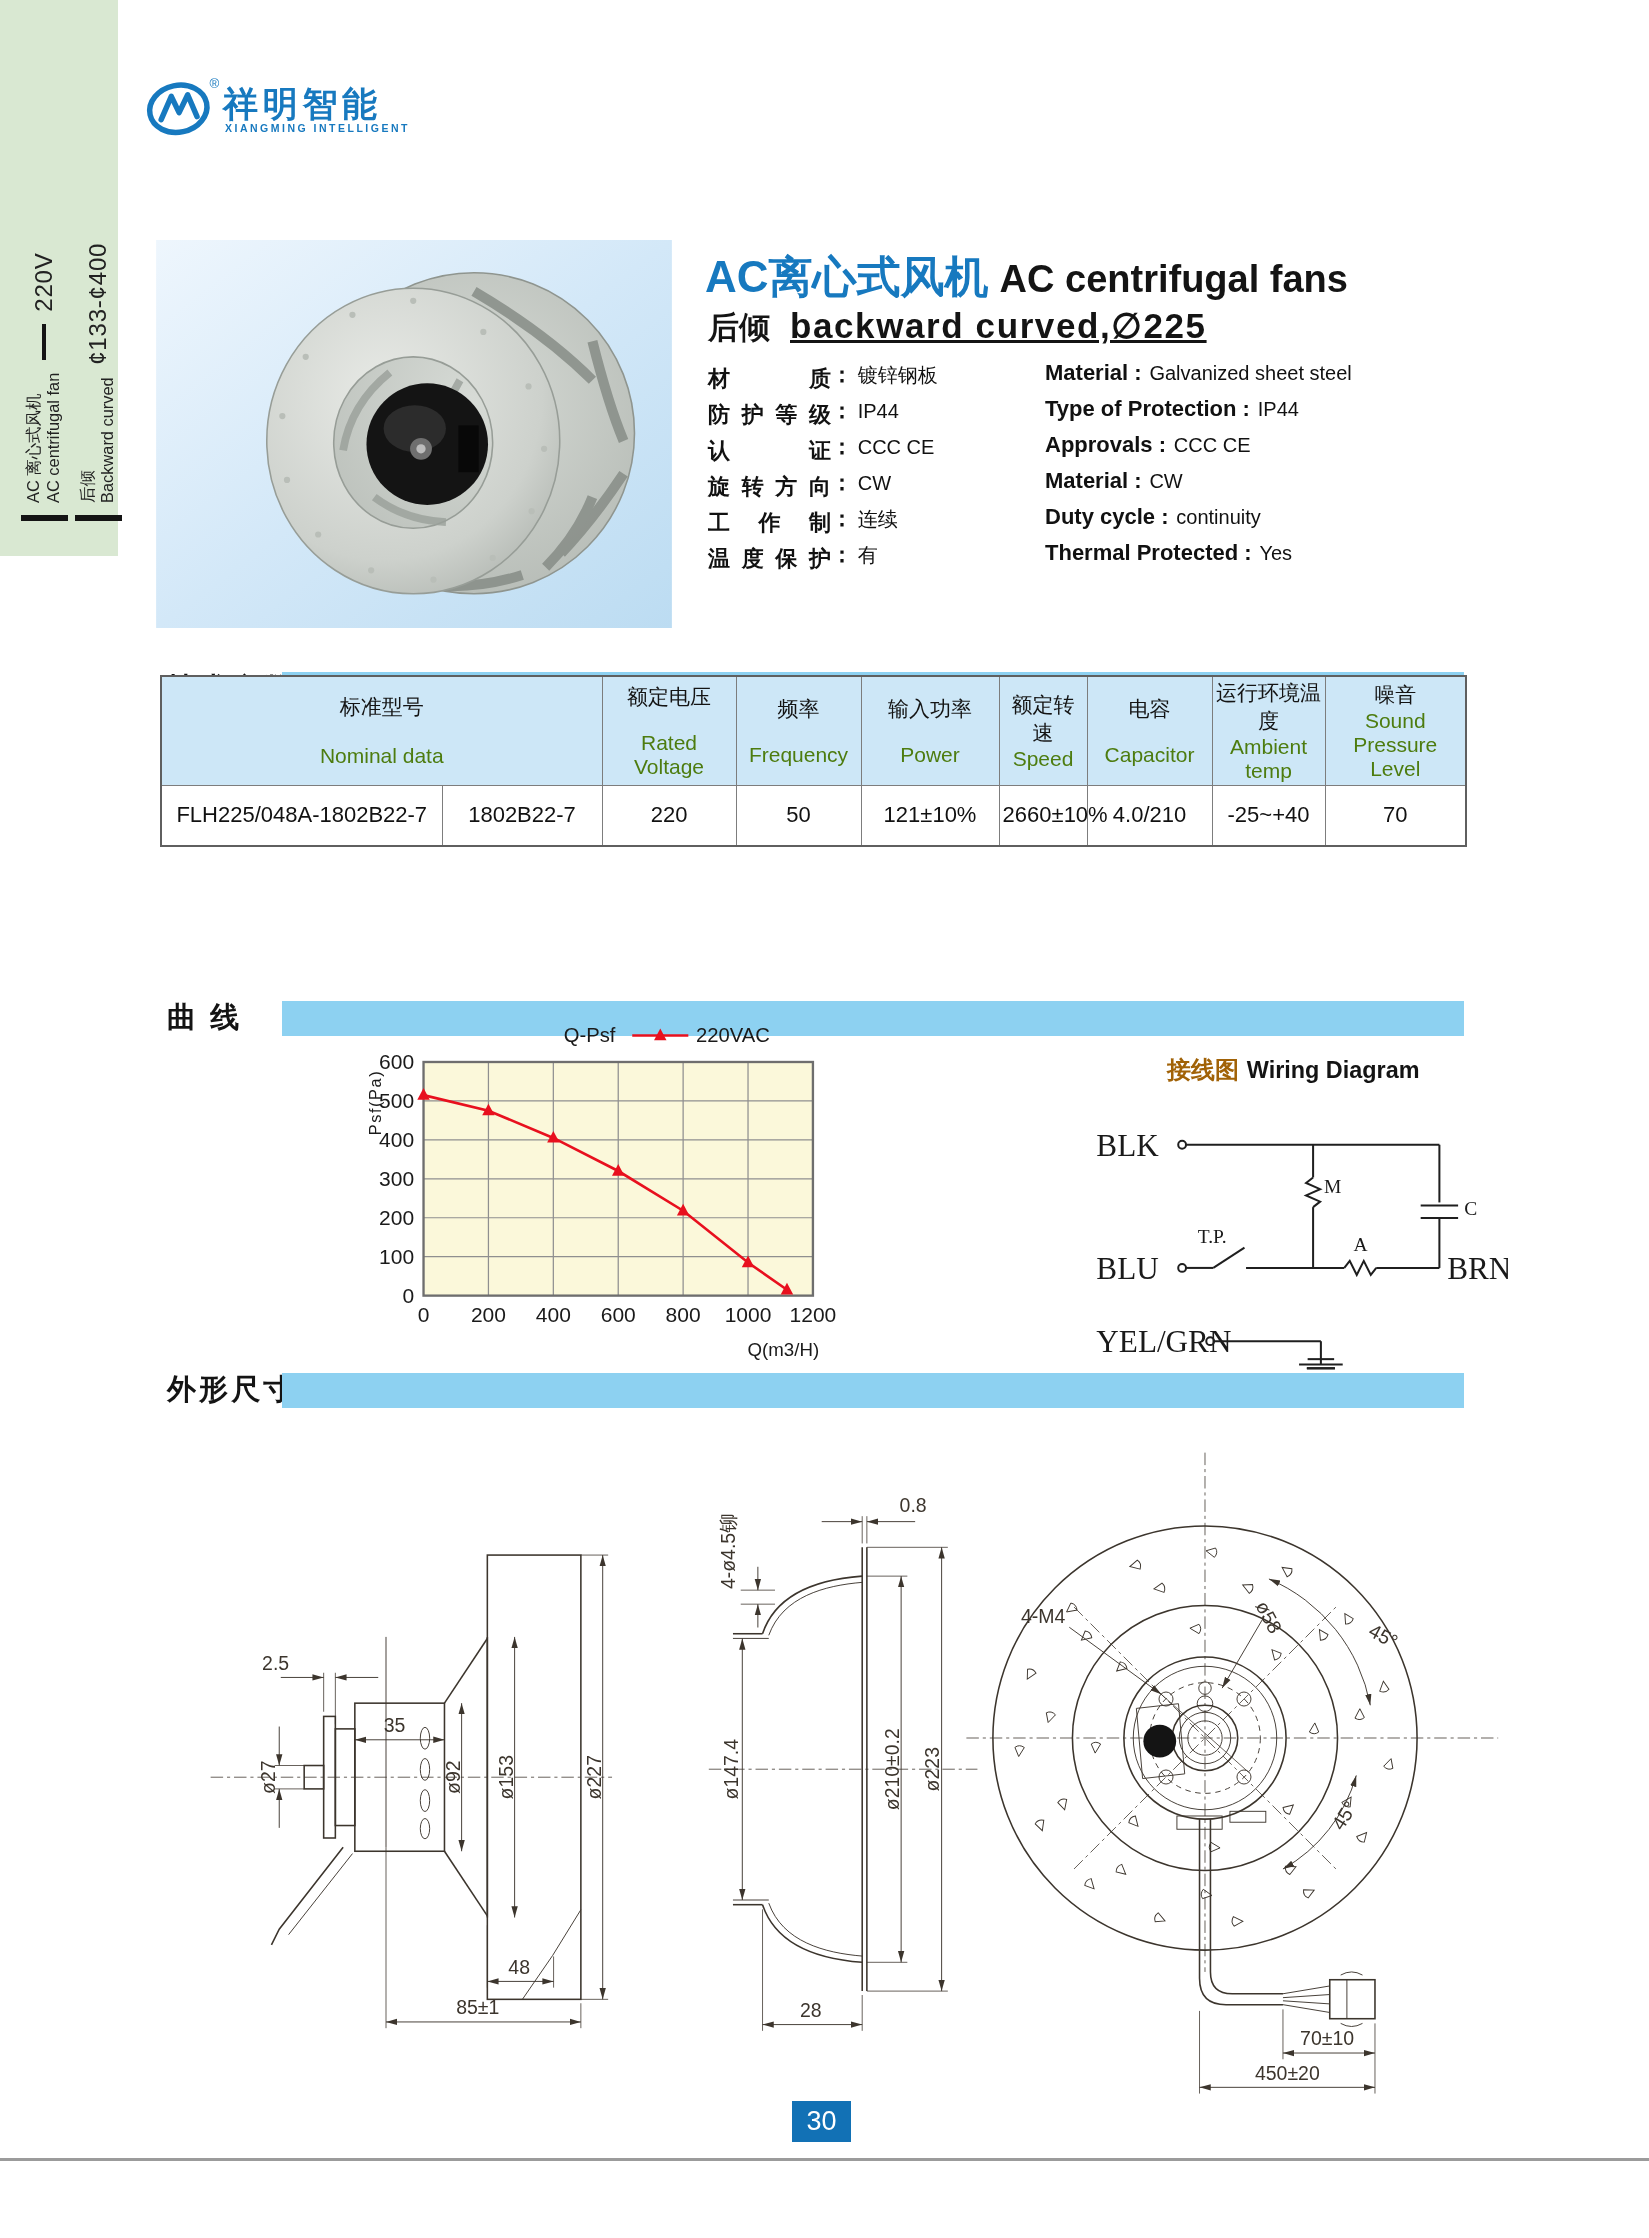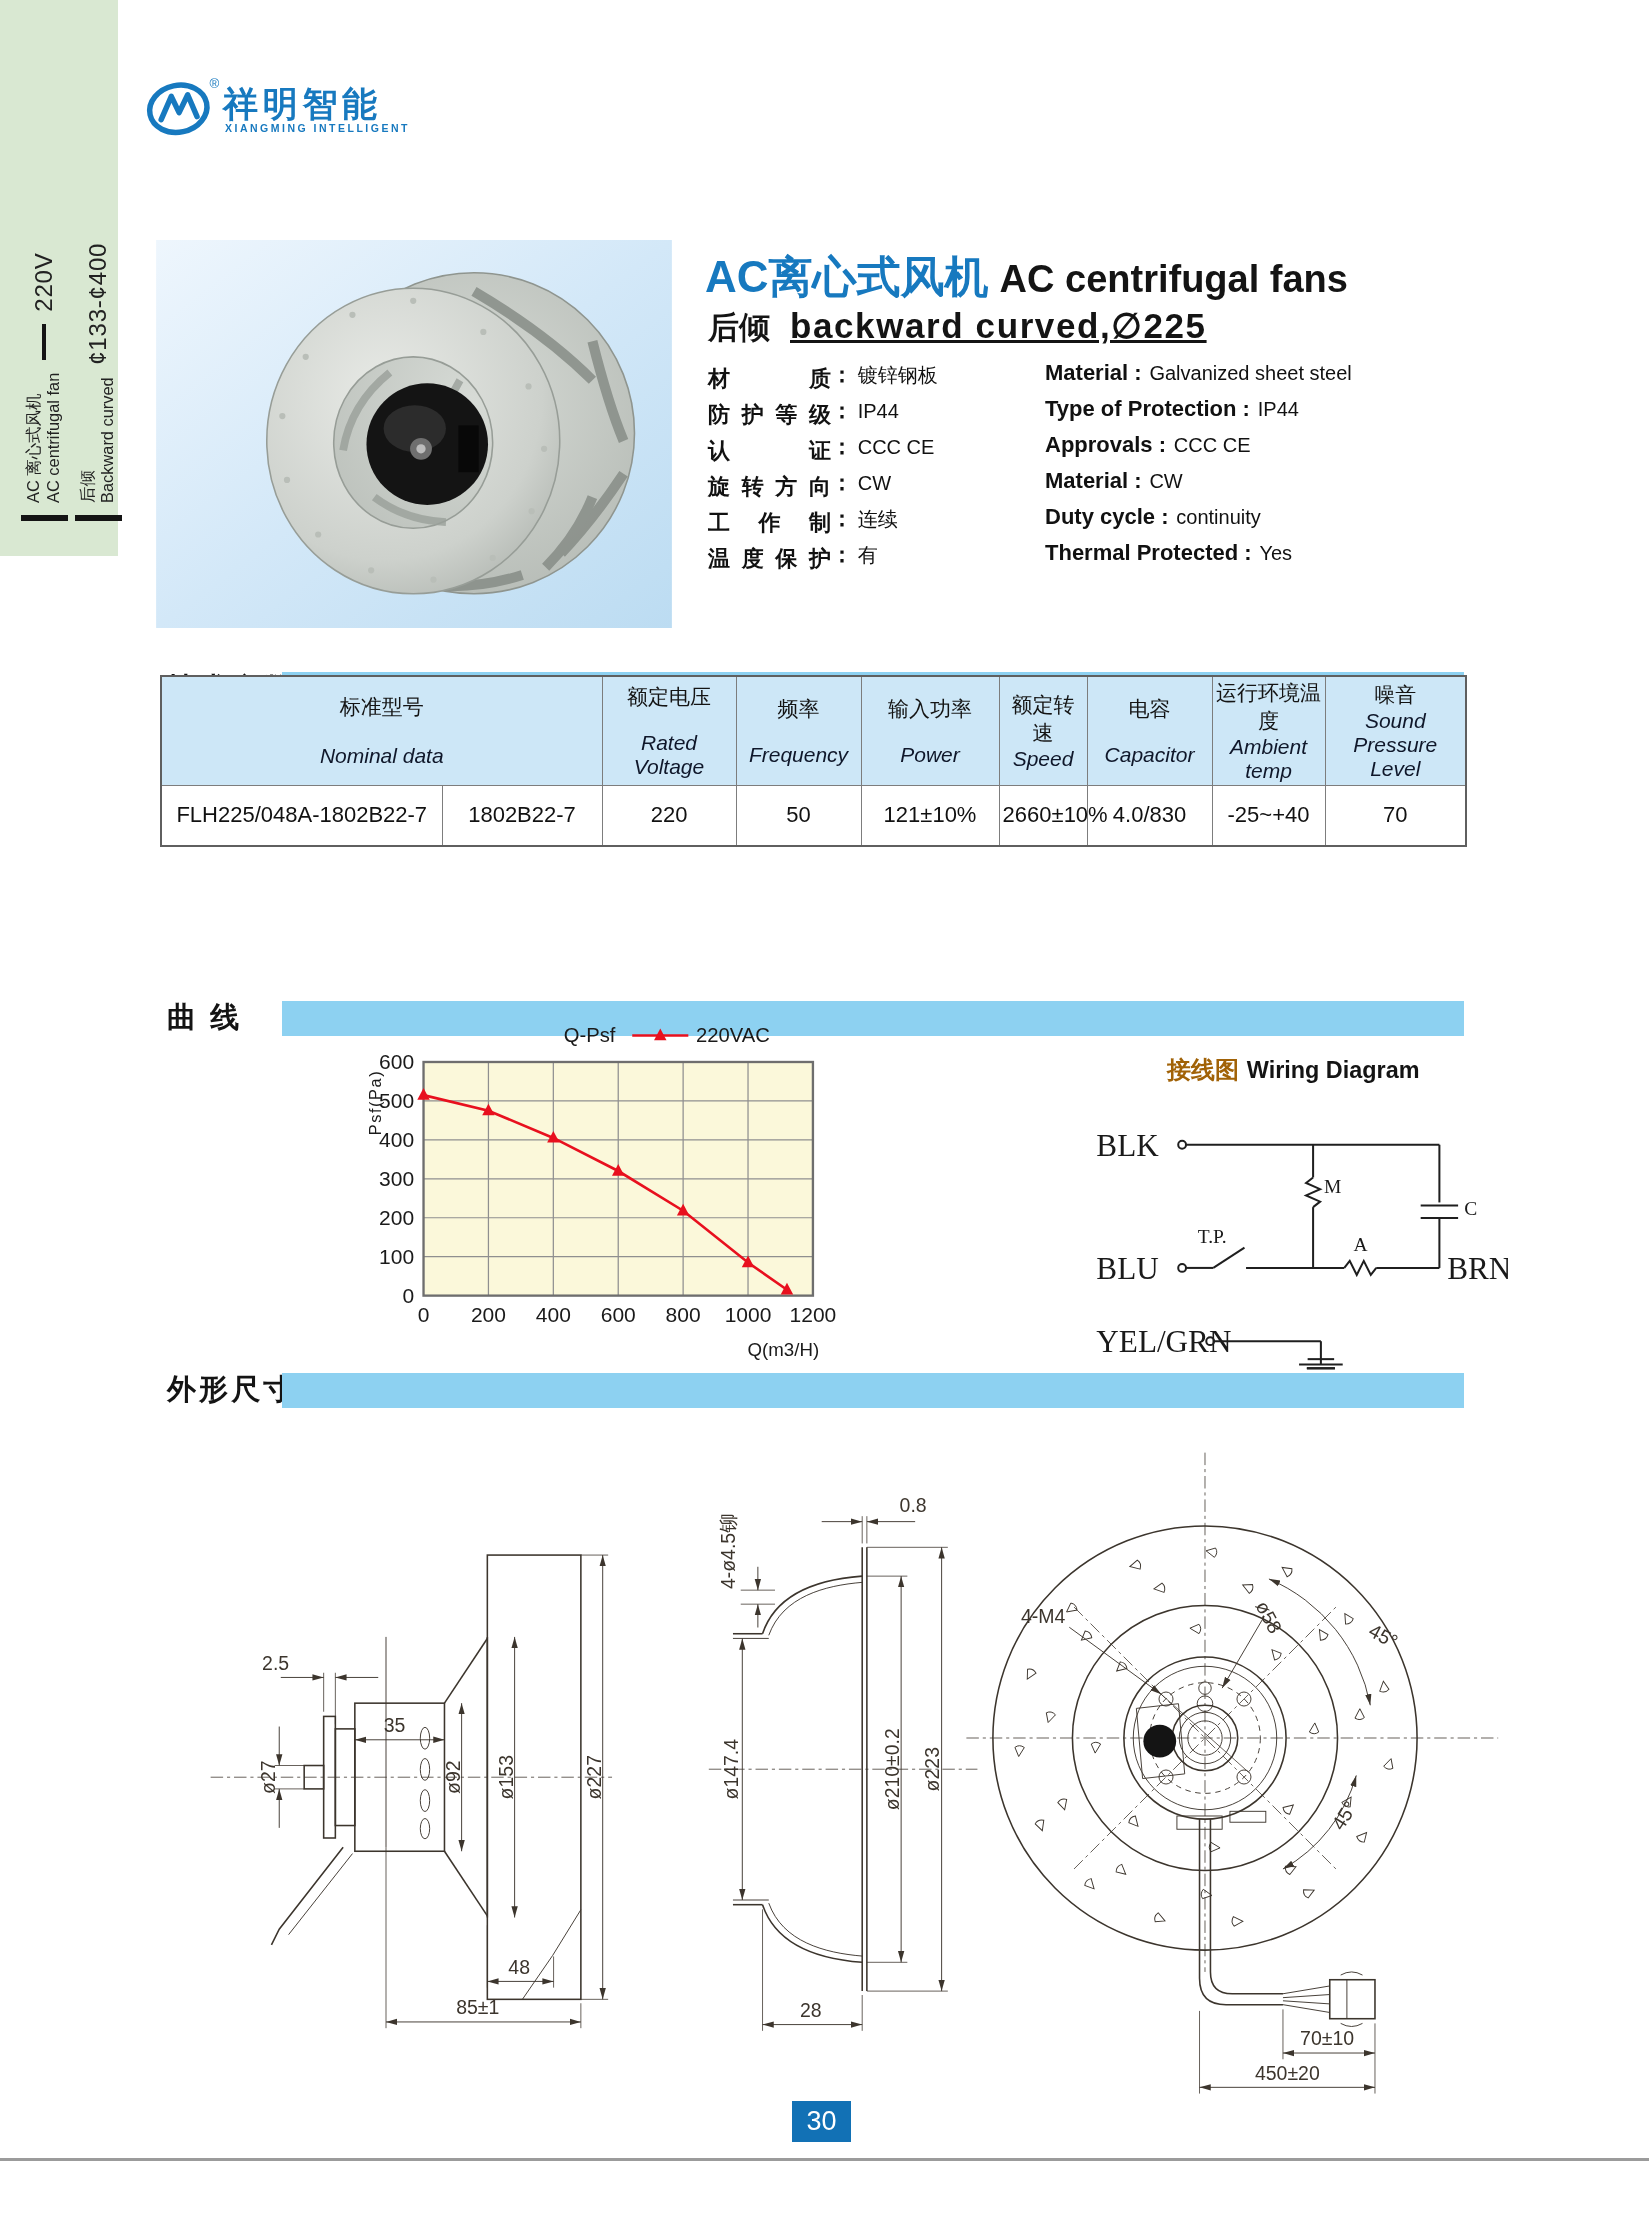--- a/index.html
+++ b/index.html
@@ -41,21 +41,21 @@
   
   .sec-label{position:absolute;left:167px;font-size:29px;font-weight:bold;color:#141414;letter-spacing:3.1px;white-space:nowrap;}
   .sec-bar{position:absolute;left:282px;width:1182px;height:35px;background:#8dd1f1;}
 
   
   .ptable{position:absolute;left:160px;top:675px;width:1304px;border-collapse:collapse;table-layout:fixed;}
   .ptable td,.ptable th{border:1.6px solid #7d7d7d;font-weight:normal;text-align:center;vertical-align:middle;padding:1.6px 3.1px;}
   .ptable{border:2.3px solid #5f5f5f;}
   .ptable .hd{background:#cde7f7;}
   .hcn{font-size:21px;color:#141414;}
-  .hen{font-size:21px;color:#0f172a;font-style:italic;}
+  .hen{font-size:21px;color:#4d7c0f;}
   .r1{height:109px;}
   .r2{height:41px;font-size:20px;}
   .r3{height:61px;font-size:22px;}
 
   
   .chart-wrap{position:absolute;left:355px;top:1018px;}
   .wiring-title{position:absolute;left:1167px;top:1054px;white-space:nowrap;}
   .wiring-cn{font-size:24px;font-weight:bold;color:#a16207;}
   .wiring-en{font-size:23.4px;font-weight:600;color:#141414;margin-left:7.8px;}
   .wiring-wrap{position:absolute;left:1087px;top:1090px;}
@@ -258,21 +258,21 @@
             <div class="hen">Sound Pressure Level</div>
           </th>
     </tr>
     <tr class="r3">
       <td>FLH225/048A-1802B22-7</td>
       <td>1802B22-7</td>
       <td>220</td>
       <td>50</td>
       <td>121±10%</td>
       <td>2660±10%</td>
-      <td>4.0/830</td>
+      <td>4.0/210</td>
       <td>-25~+40</td>
       <td>70</td>
     </tr>
   </tbody>
     </table>
 
   <div class="sec-label" style="top:998px;">曲  线</div>
   <div class="sec-bar" style="top:1001px;"></div>
 
   <div class="chart-wrap">

